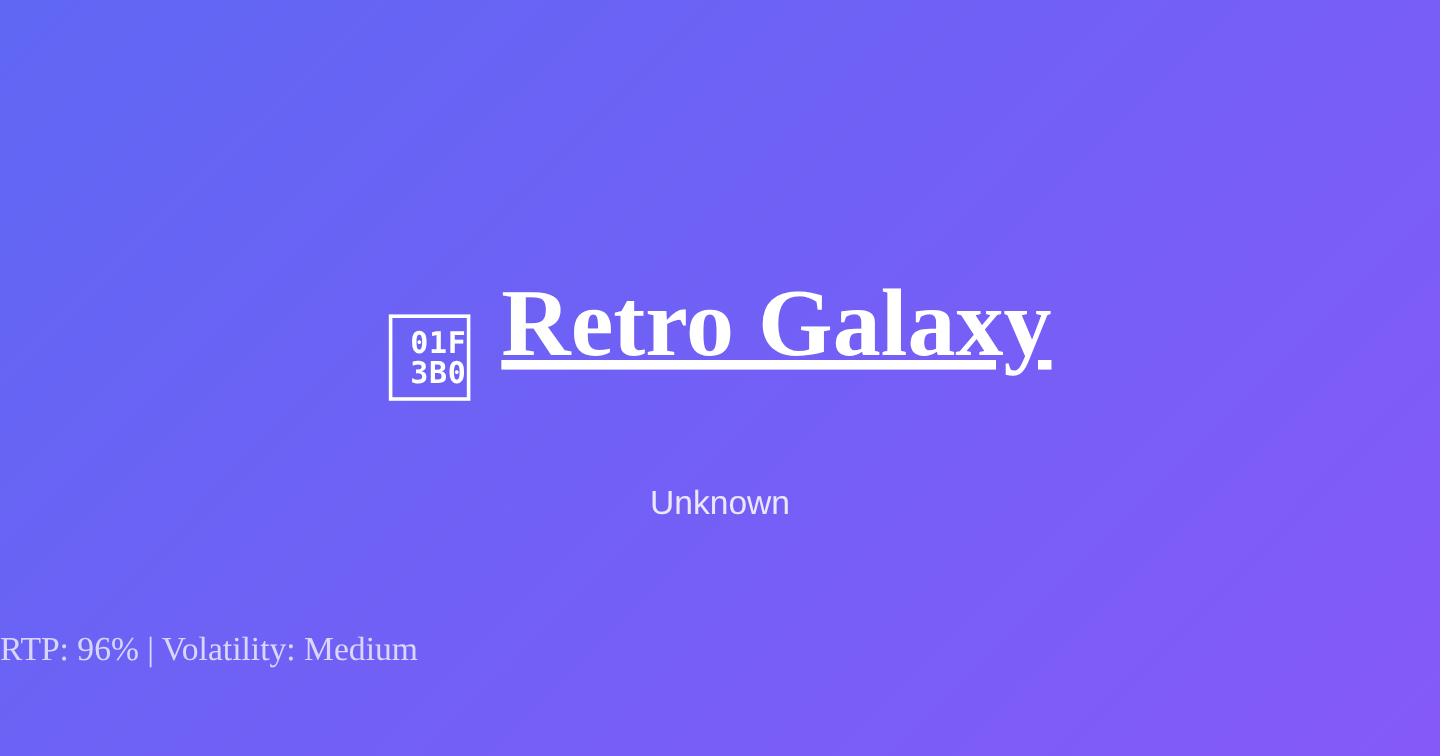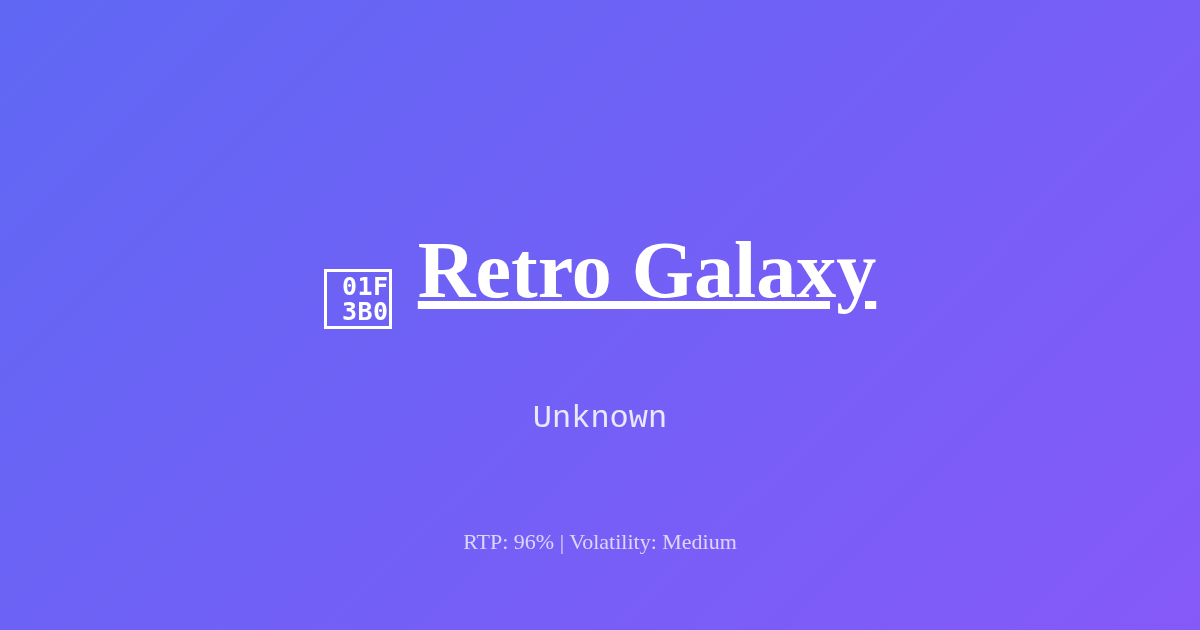--- a/index.html
+++ b/index.html
@@ -35,21 +35,21 @@
     gap: 26px;
     margin-top: -16px;
   }
 
   
   .tofu {
     position: relative;
     top: -2px;
     box-sizing: border-box;
     width: 68px;
-    height: 60px;
+    height: 72px;
     flex: 0 0 auto;
     border: 3px solid #ffffff;
     display: flex;
     flex-direction: column;
     align-items: center;
     justify-content: center;
     font-family: "DejaVu Sans Mono", "Liberation Mono", monospace;
     font-weight: 700;
     font-size: 25px;
     line-height: 25px;
@@ -67,39 +67,39 @@
     font-weight: 700;
     font-size: 80px;
     line-height: 84px;
     color: #ffffff;
     white-space: nowrap;
     text-decoration: underline;
   }
 
   .game-subtitle {
     margin-top: 32px;
-    font-family: Liberation Mono, monospace;
+    font-family: Liberation Sans, sans-serif;
     font-weight: 400;
-    font-size: 32px;
+    font-size: 28px;
     line-height: 42px;
     color: rgba(255, 255, 255, 0.86);
     text-align: center;
   }
 
   .game-stats {
     position: absolute;
     left: 0;
     right: 0;
     top: 528px;
     font-family: "Liberation Serif", "DejaVu Serif", serif;
     font-weight: 400;
-    font-size: 22px;
+    font-size: 28px;
     line-height: 28px;
     color: rgba(255, 255, 255, 0.74);
-    text-align: center;
+    text-align: left;
   }
 </style>
 </head>
 <body>
 
 <div class="og-card">
 
   <div class="title-row">
 
     <span class="tofu">

